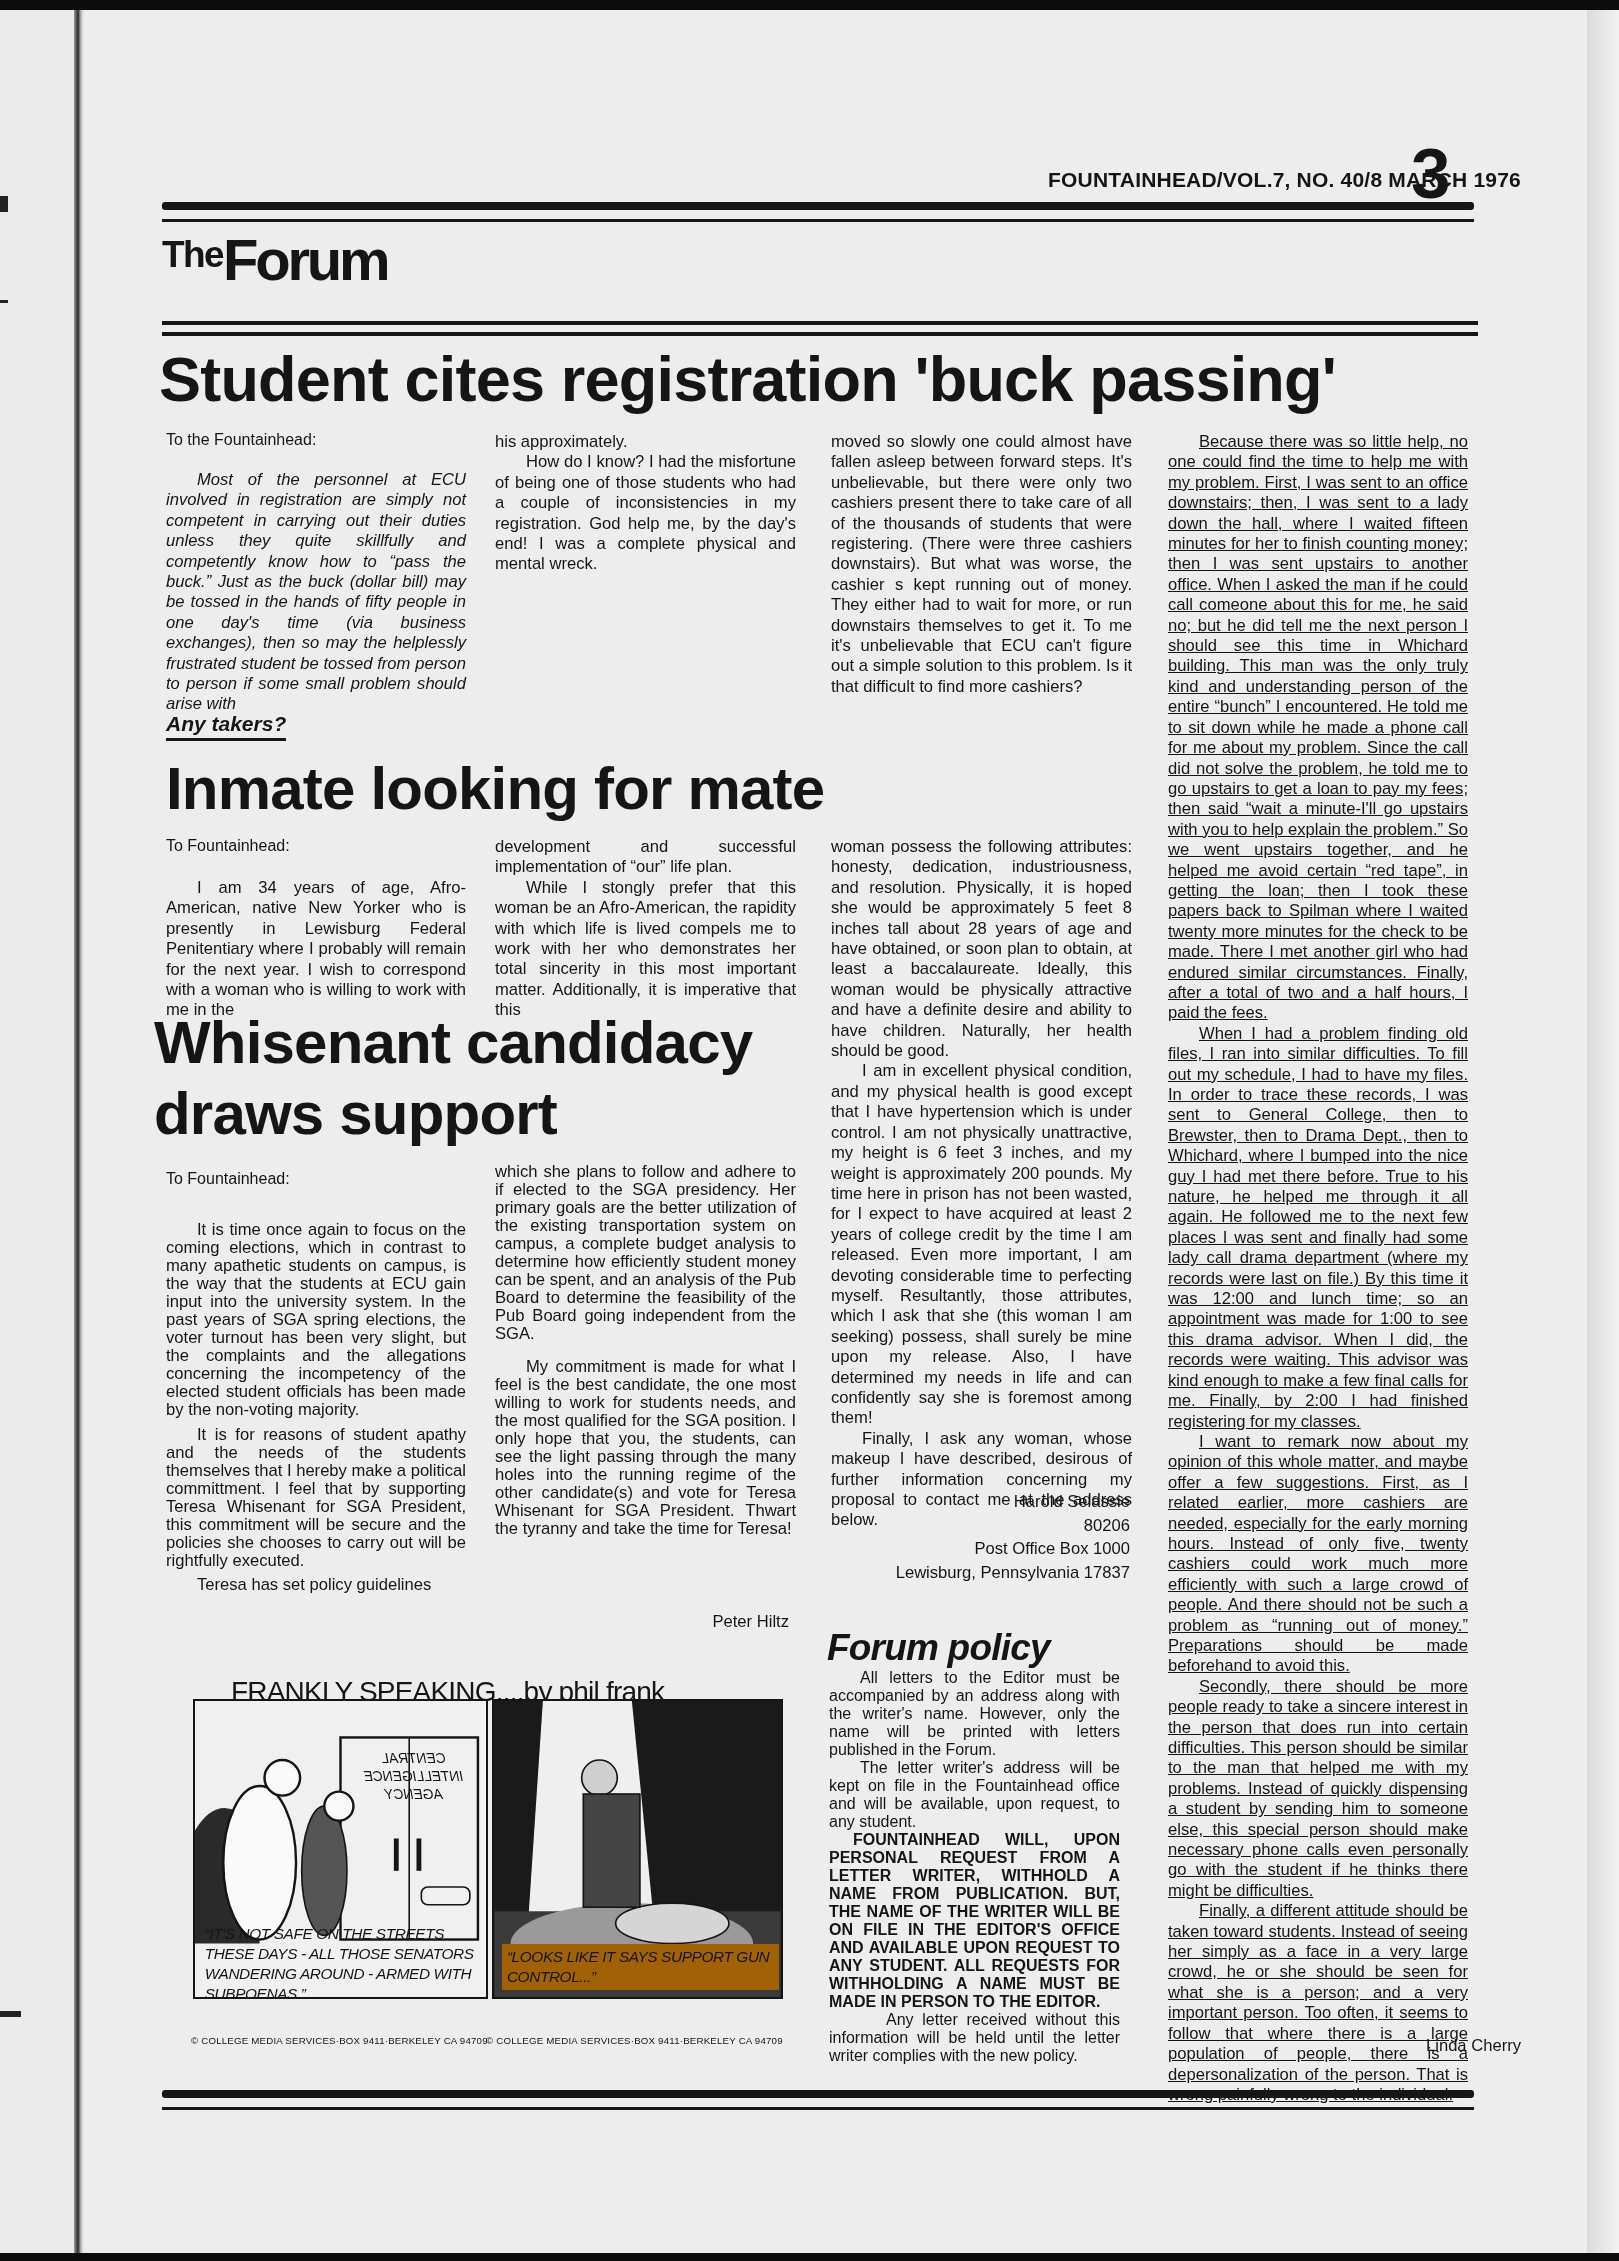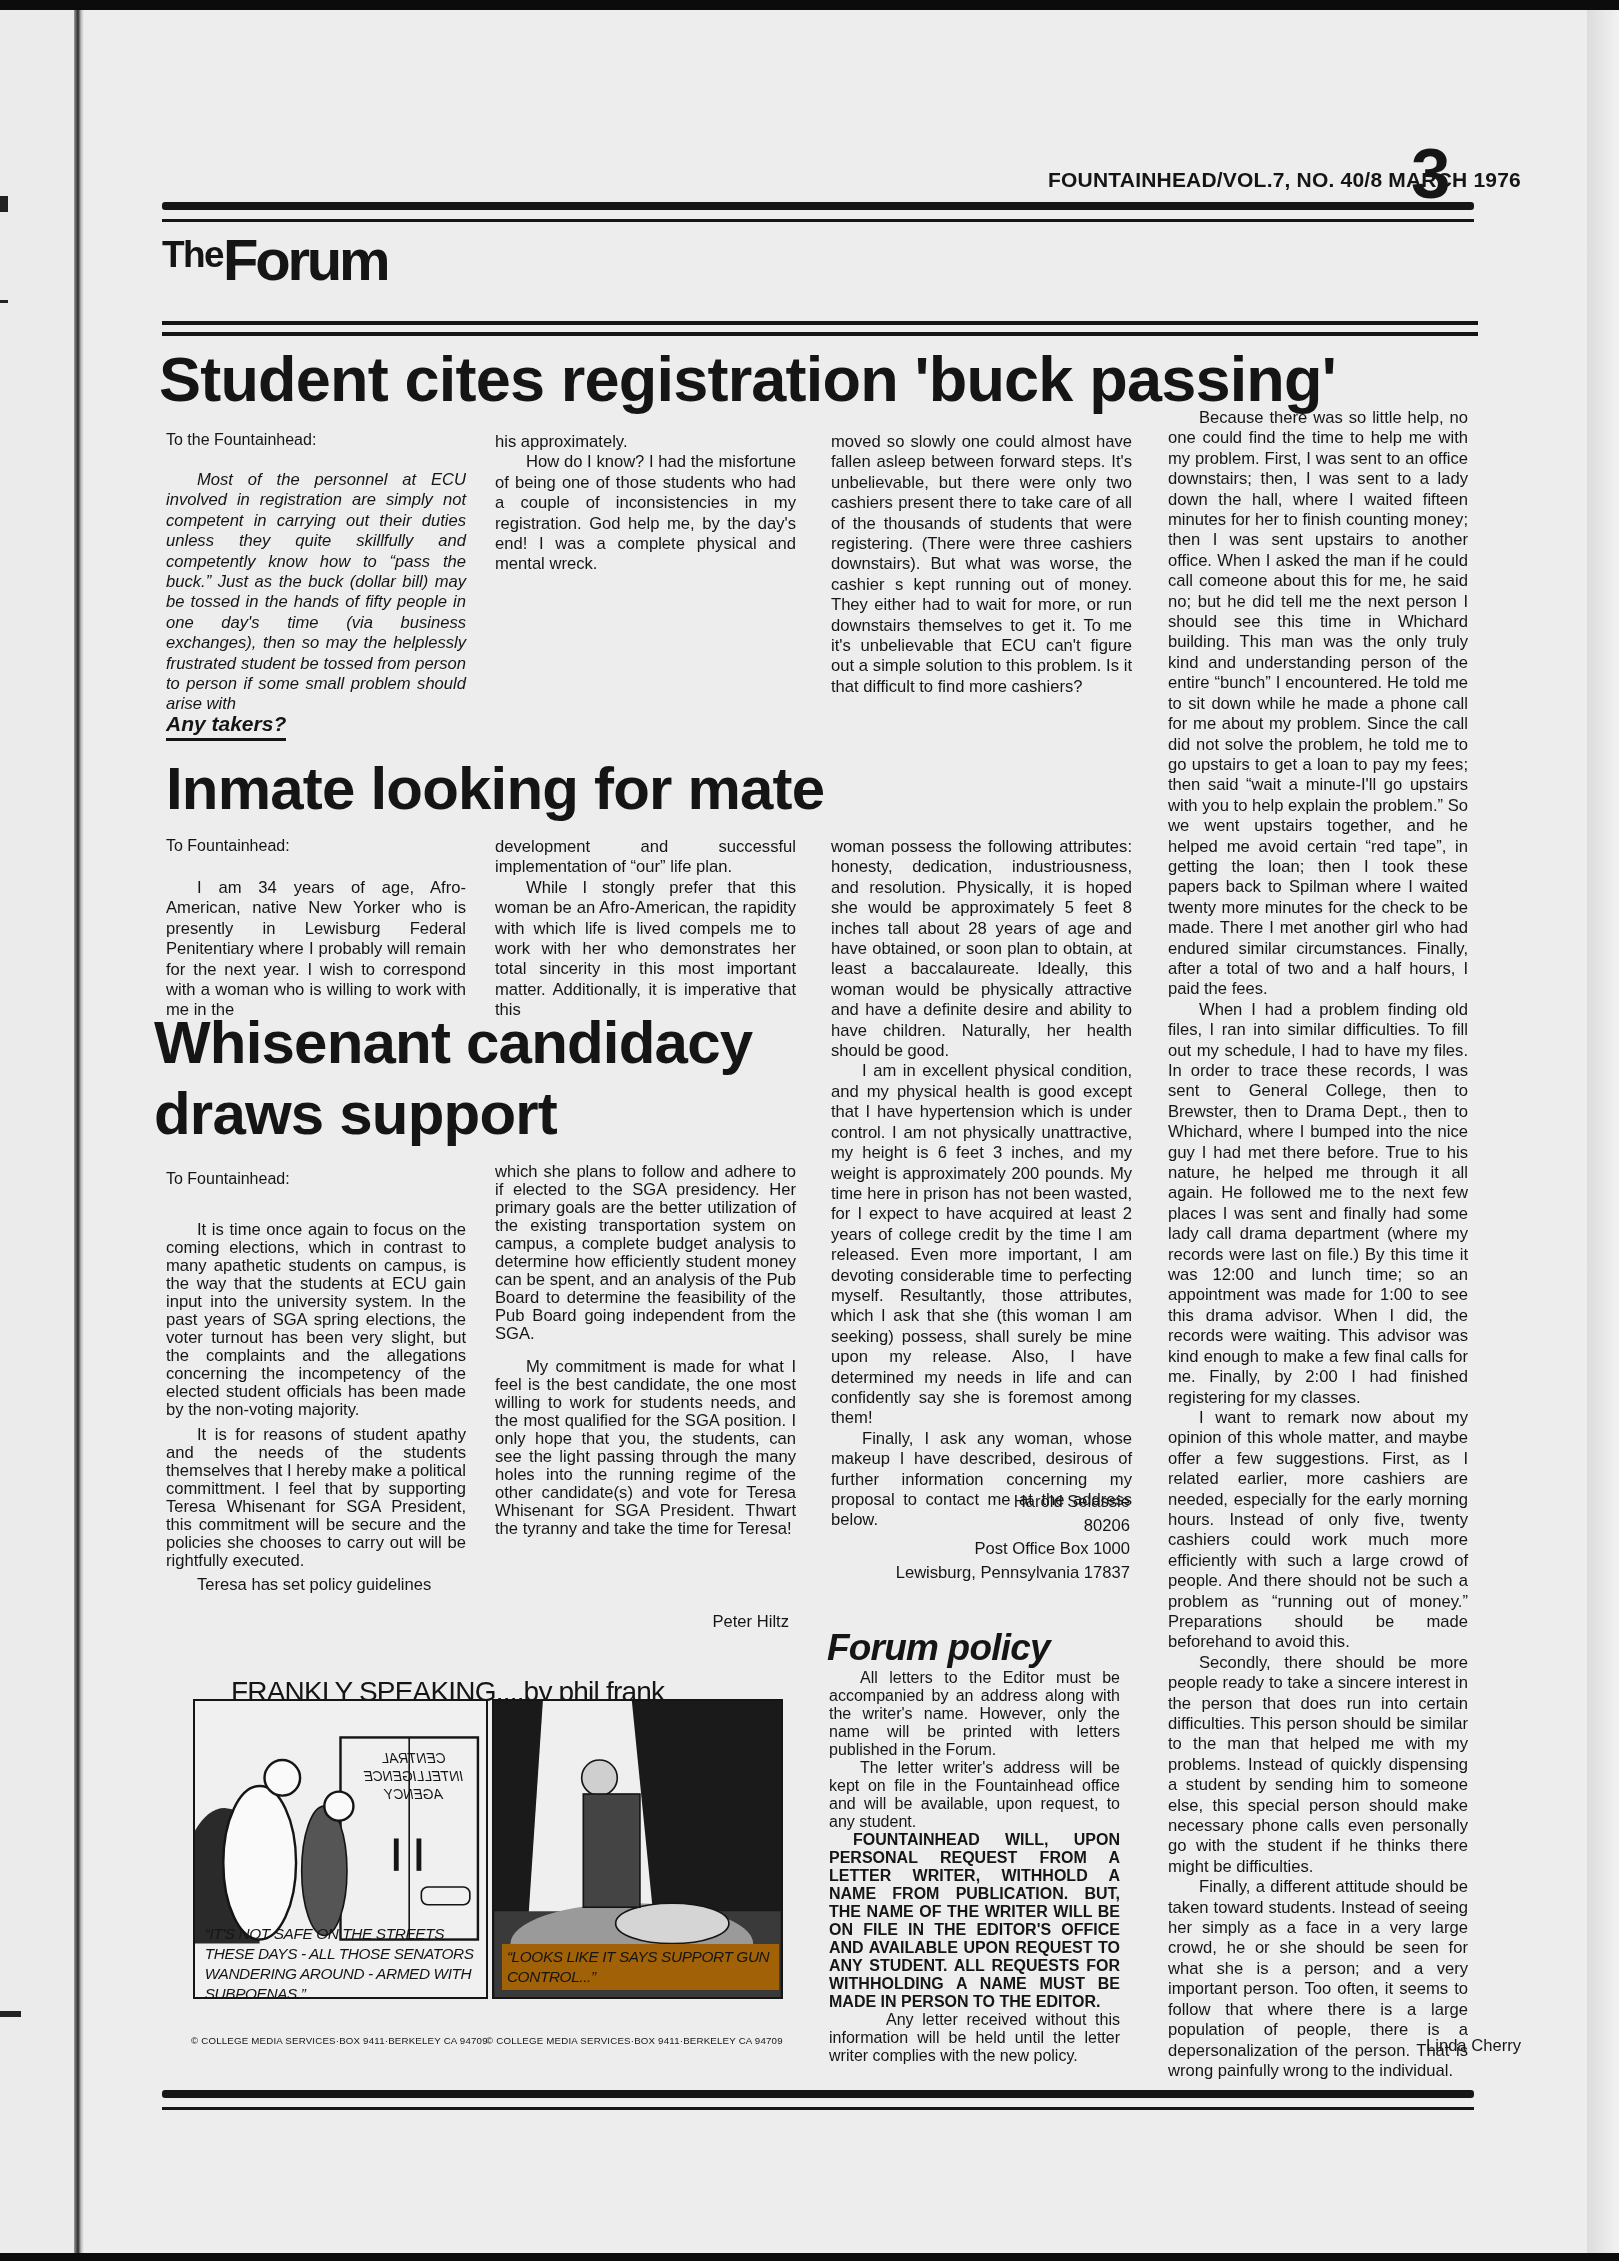--- a/index.html
+++ b/index.html
@@ -78,21 +78,21 @@
 <div class="col" style="left:166px;top:470px;width:300px;font-style:italic;">
   <p>Most of the personnel at ECU involved in registration are simply not competent in carrying out their duties unless they quite skillfully and competently know how to “pass the buck.” Just as the buck (dollar bill) may be tossed in the hands of fifty people in one day's time (via business exchanges), then so may the helplessly frustrated student be tossed from person to person if some small problem should arise with</p>
 </div>
 <div class="col" style="left:495px;top:432px;width:301px;">
   <p class="noind">his approximately.</p>
   <p>How do I know? I had the misfortune of being one of those students who had a couple of inconsistencies in my registration. God help me, by the day's end! I was a complete physical and mental wreck.</p>
 </div>
 <div class="col" style="left:831px;top:432px;width:301px;">
   <p class="noind">moved so slowly one could almost have fallen asleep between forward steps. It's unbelievable, but there were only two cashiers present there to take care of all of the thousands of students that were registering. (There were three cashiers downstairs). But what was worse, the cashier s kept running out of money. They either had to wait for more, or run downstairs themselves to get it. To me it's unbelievable that ECU can't figure out a simple solution to this problem. Is it that difficult to find more cashiers?</p>
 </div>
-<div class="col" style="left:1168px;top:408px;width:300px;">
+<div class="col" style="left:1168px;top:432px;width:300px;text-decoration:underline;">
   <p>Because there was so little help, no one could find the time to help me with my problem. First, I was sent to an office downstairs; then, I was sent to a lady down the hall, where I waited fifteen minutes for her to finish counting money; then I was sent upstairs to another office. When I asked the man if he could call comeone about this for me, he said no; but he did tell me the next person I should see this time in Whichard building. This man was the only truly kind and understanding person of the entire “bunch” I encountered. He told me to sit down while he made a phone call for me about my problem. Since the call did not solve the problem, he told me to go upstairs to get a loan to pay my fees; then said “wait a minute-I'll go upstairs with you to help explain the problem.” So we went upstairs together, and he helped me avoid certain “red tape”, in getting the loan; then I took these papers back to Spilman where I waited twenty more minutes for the check to be made. There I met another girl who had endured similar circumstances. Finally, after a total of two and a half hours, I paid the fees.</p>
   <p>When I had a problem finding old files, I ran into similar difficulties. To fill out my schedule, I had to have my files. In order to trace these records, I was sent to General College, then to Brewster, then to Drama Dept., then to Whichard, where I bumped into the nice guy I had met there before. True to his nature, he helped me through it all again. He followed me to the next few places I was sent and finally had some lady call drama department (where my records were last on file.) By this time it was 12:00 and lunch time; so an appointment was made for 1:00 to see this drama advisor. When I did, the records were waiting. This advisor was kind enough to make a few final calls for me. Finally, by 2:00 I had finished registering for my classes.</p>
   <p>I want to remark now about my opinion of this whole matter, and maybe offer a few suggestions. First, as I related earlier, more cashiers are needed, especially for the early morning hours. Instead of only five, twenty cashiers could work much more efficiently with such a large crowd of people. And there should not be such a problem as “running out of money.” Preparations should be made beforehand to avoid this.</p>
   <p>Secondly, there should be more people ready to take a sincere interest in the person that does run into certain difficulties. This person should be similar to the man that helped me with my problems. Instead of quickly dispensing a student by sending him to someone else, this special person should make necessary phone calls even personally go with the student if he thinks there might be difficulties.</p>
   <p>Finally, a different attitude should be taken toward students. Instead of seeing her simply as a face in a very large crowd, he or she should be seen for what she is a person; and a very important person. Too often, it seems to follow that where there is a large population of people, there is a depersonalization of the person. That is wrong painfully wrong to the individual.</p>
 </div>
 <div class="sig" style="left:1351px;top:2034px;width:170px;">Linda Cherry</div>
 
 <div class="kicker">Any takers?</div>
 <div class="headline h-inmate">Inmate looking for mate</div>

